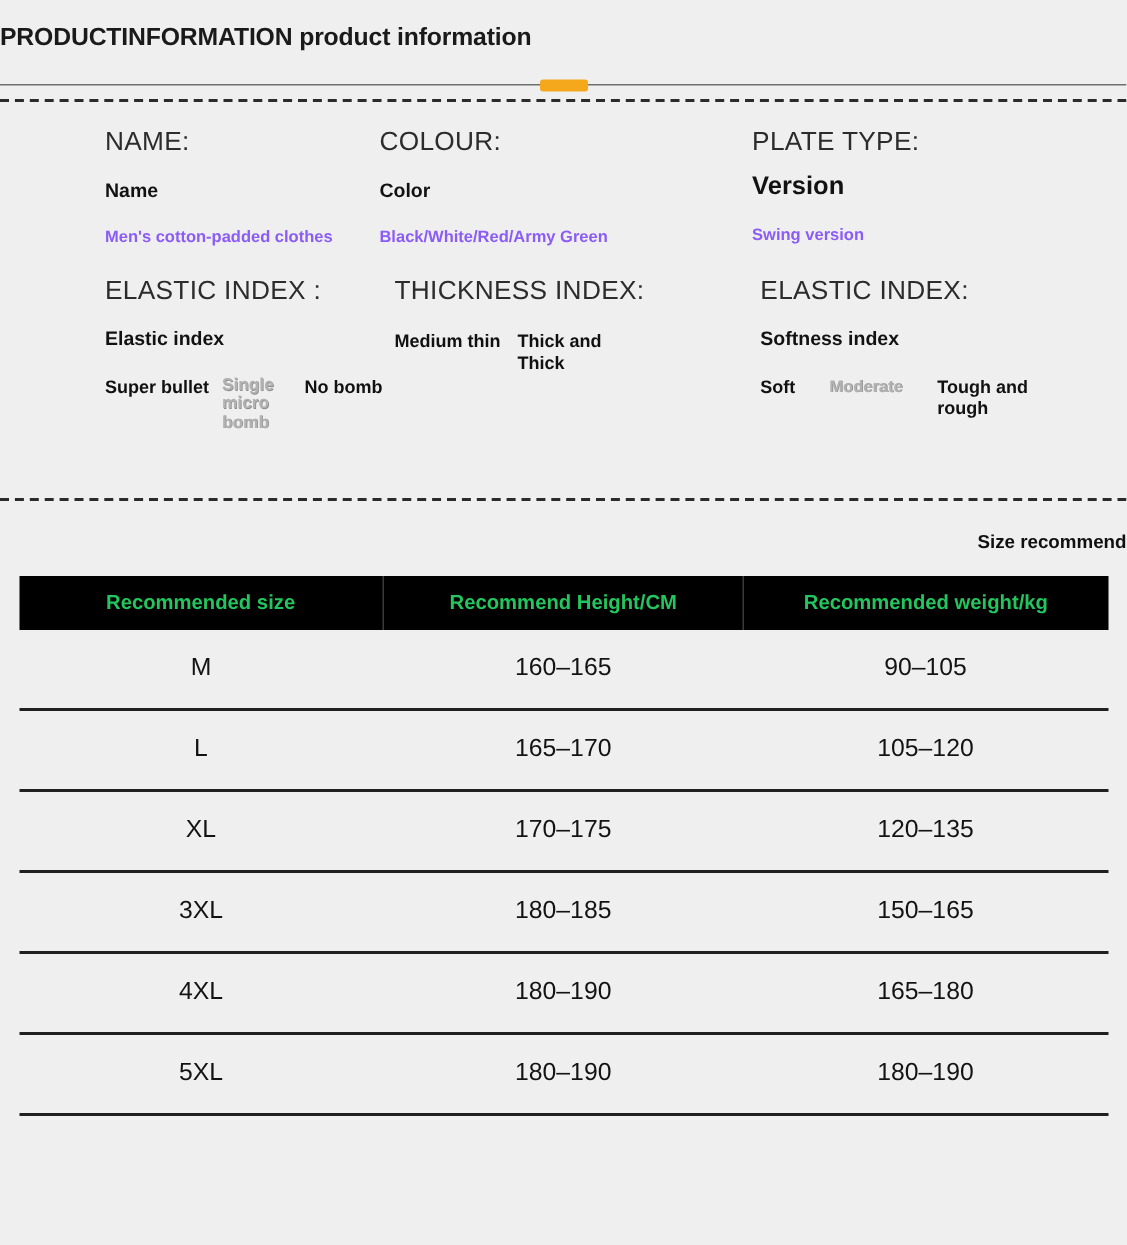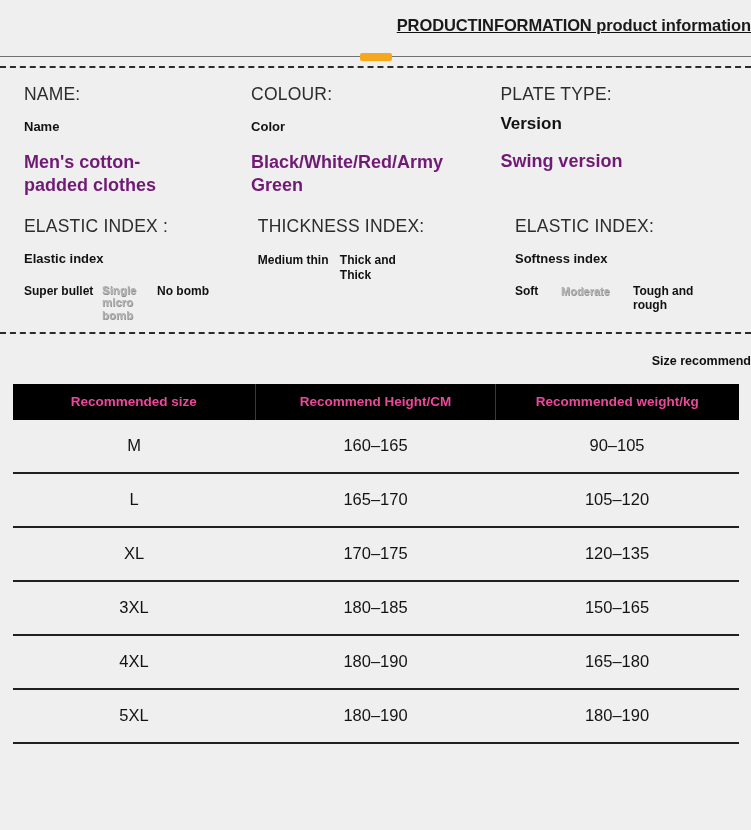--- a/index.html
+++ b/index.html
@@ -12,22 +12,21 @@
     background: #efefef;
     font-family: "Liberation Sans", sans-serif;
     color: #111;
     overflow: hidden;
     position: relative;
   }
 
   
   .page-header {
     padding-top: 16px;
-    text-align: right;
-    text-decoration: underline;
+    text-align: left;
   }
   .page-title {
     font-size: 16.5px;
     font-weight: bold;
     color: #1a1a1a;
     letter-spacing: -0.1px;
     line-height: 1.2;
   }
 
   .title-divider {
@@ -63,26 +62,25 @@
     height: 268px;
     box-sizing: border-box;
   }
 
   .info-row {
     display: flex;
     width: 100%;
   }
   .info-row + .info-row {
     margin-top: 18px;
-    gap: 20px;
   }
   .info-col {
     box-sizing: border-box;
   }
-  .col-1 { width: 265px; padding-left: 24px; }
+  .col-1 { width: 265px; padding-left: 70px; }
   .col-2 { width: 220px; }
   .col-3 { width: 266px; margin-left: 42px; }
 
   .field-label {
     font-size: 17.5px;
     font-weight: 400;
     color: #2c2c2c;
     line-height: 1.15;
     letter-spacing: 0.2px;
   }
@@ -92,23 +90,23 @@
     color: #121212;
     margin-top: 15px;
     line-height: 1.2;
   }
   .field-sub.navy { color: #17204a; }
   .field-sub.big {
     font-size: 17px;
     margin-top: 10px;
   }
   .field-value {
-    font-size: 18px;
-    font-weight: bold;
-    color: #701a75;
+    font-size: 11px;
+    font-weight: bold;
+    color: #8b5cf6;
     margin-top: 16px;
     line-height: 1.32;
     max-width: 175px;
   }
   .field-value.wide { max-width: 230px; }
 
   
   .grade-row {
     display: flex;
     align-items: flex-start;
@@ -145,21 +143,21 @@
   }
 
   .size-table {
     width: 726px;
     margin: 0 auto;
     border-collapse: collapse;
     table-layout: fixed;
   }
   .size-table th {
     background: #000000;
-    color: #ec4899;
+    color: #22c55e;
     font-size: 13.5px;
     font-weight: bold;
     height: 34px;
     text-align: center;
     border-right: 1px solid #3a3a3a;
   }
   .size-table th:last-child { border-right: none; }
   .size-table td {
     text-align: center;
     font-size: 16.5px;

